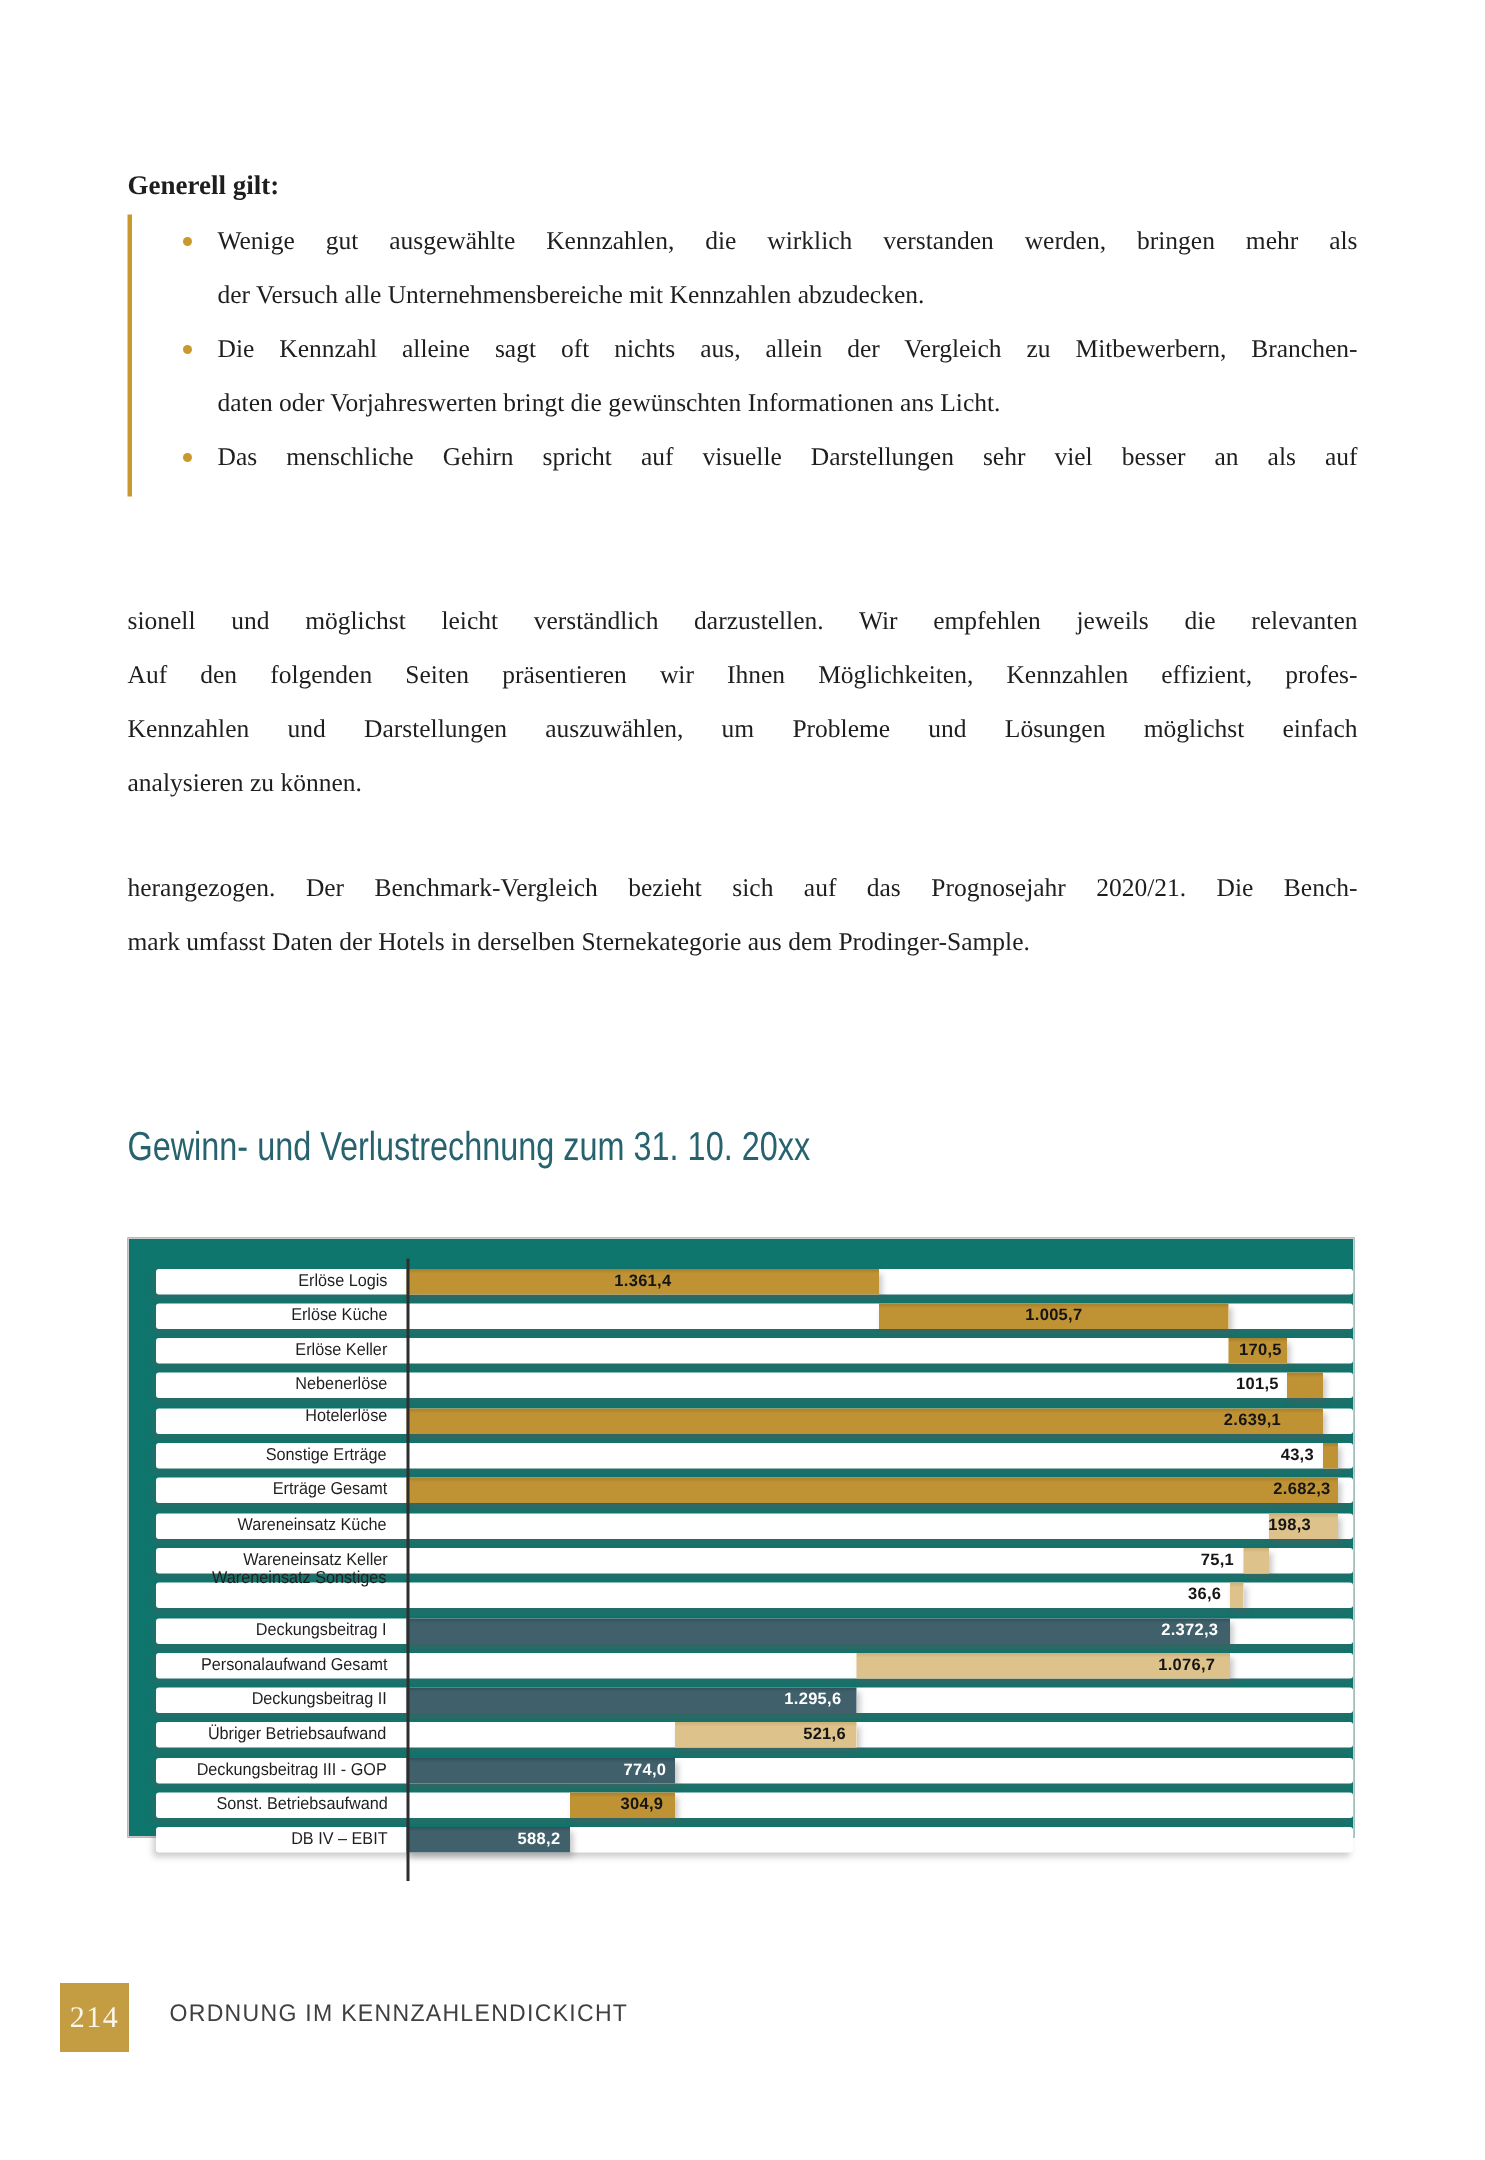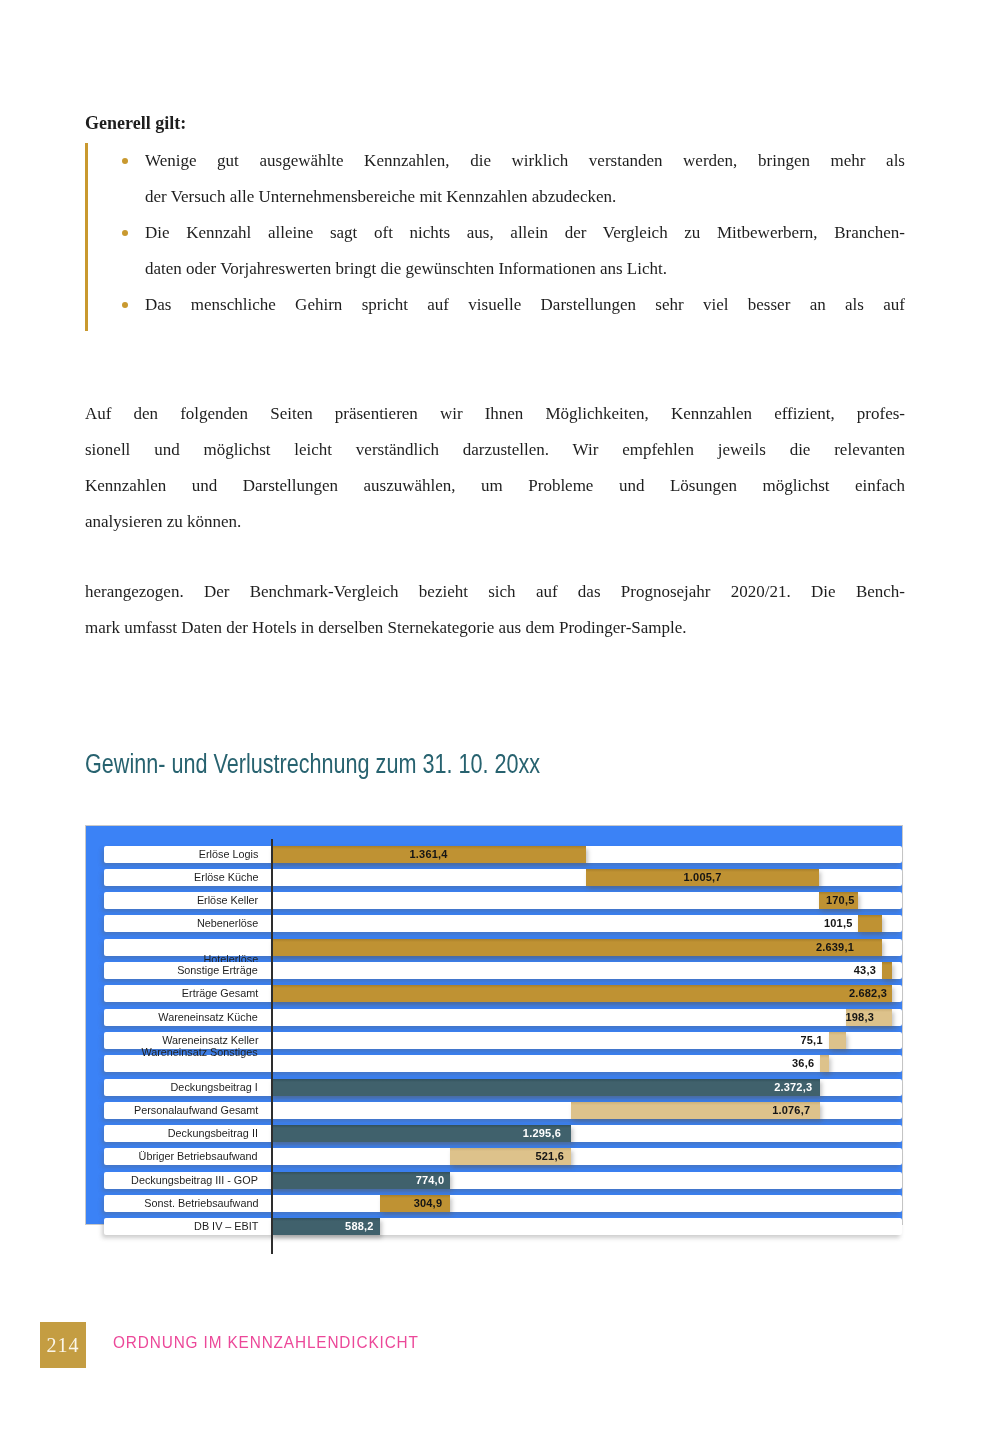--- a/index.html
+++ b/index.html
@@ -36,21 +36,21 @@
     position:absolute;top:749px;left:85px;
     font-family:"Liberation Sans","DejaVu Sans",sans-serif;
     font-size:27px;color:#27626f;white-space:nowrap;
     letter-spacing:0px;
   }
   .chart-title>span{display:inline-block;transform:scaleX(0.8);transform-origin:0 50%;}
   
   .chart-box{
     position:absolute;top:825px;left:85px;
     width:818px;height:400px;box-sizing:border-box;
-    border:1px solid #c9c9c9;background:#3b82f6;
+    border:1px solid #c9c9c9;background:#0f766e;
     font-family:"Liberation Sans","DejaVu Sans",sans-serif;
   }
   .bar-track{
     position:absolute;left:18px;width:798px;height:17px;
     background:#ffffff;border-radius:2px;
     box-shadow:-2px 3px 4px rgba(90,90,90,0.30);
   }
   .bar-rect{
     position:absolute;height:17px;
     box-shadow:2px 3px 4px rgba(90,90,90,0.35);
@@ -77,21 +77,21 @@
   .footer-pagebox{
     position:absolute;top:1322px;left:40px;width:46px;height:46px;
     background:#c49d42;color:#fbf6ea;
     font-family:"Liberation Serif","DejaVu Serif",serif;
     font-size:20px;letter-spacing:1px;
     display:flex;align-items:center;justify-content:center;
   }
   .footer-title{
     position:absolute;top:1334px;left:113px;
     font-family:"Liberation Sans","DejaVu Sans",sans-serif;
-    font-size:16px;color:#ec4899;letter-spacing:0.9px;white-space:nowrap;
+    font-size:16px;color:#404040;letter-spacing:0.9px;white-space:nowrap;
   }
   .footer-title>span{display:inline-block;transform:scaleX(0.96);transform-origin:0 50%;}
 </style>
 </head>
 <body>
 
 <div class="page">
 
   <div class="section-heading">Generell gilt:</div>
 
@@ -118,22 +118,22 @@
         <div class="bullet-dot-col">
           <div class="bullet-dot"></div>
         </div>
         <div class="bullet-text">
           <div class="jline">Das menschliche Gehirn spricht auf visuelle Darstellungen sehr viel besser an als auf</div>
         </div>
       </div>
     </div>
 
   <div class="para" id="para-0">
+      <div class="jline">sionell und möglichst leicht verständlich darzustellen. Wir empfehlen jeweils die relevanten</div>
       <div class="jline">Auf den folgenden Seiten präsentieren wir Ihnen Möglichkeiten, Kennzahlen effizient, profes-</div>
-      <div class="jline">sionell und möglichst leicht verständlich darzustellen. Wir empfehlen jeweils die relevanten</div>
       <div class="jline">Kennzahlen und Darstellungen auszuwählen, um Probleme und Lösungen möglichst einfach</div>
       <div class="jlast">analysieren zu können.</div>
     </div>
   <div class="para" id="para-1">
       <div class="jline">herangezogen. Der Benchmark-Vergleich bezieht sich auf das Prognosejahr 2020/21. Die Bench-</div>
       <div class="jlast">mark umfasst Daten der Hotels in derselben Sternekategorie aus dem Prodinger-Sample.</div>
     </div>
 
   <div class="chart-title"><span>Gewinn- und Verlustrechnung zum 31. 10. 20xx</span></div>
 
@@ -148,21 +148,21 @@
       <span class="bar-value" style="top: 42.8px; left: 616.607px; transform: translateX(-50%);">1.005,7</span>
       <div class="bar-track" style="top: 66.1px;"></div>
       <div class="bar-cat-label" style="top: 66.1px;"><span>Erlöse Keller</span></div>
       <div class="bar-rect gold" style="top: 66.1px; left: 733.026px; width: 39.4738px;"></div>
       <span class="bar-value" style="top: 66.1px; right: 47.5006px; text-align: center;">170,5</span>
       <div class="bar-track" style="top: 89.4px;"></div>
       <div class="bar-cat-label" style="top: 89.4px;"><span>Nebenerlöse</span></div>
       <div class="bar-rect gold" style="top: 89.4px; left: 772.499px; width: 23.499px;"></div>
       <span class="bar-value" style="top: 89.4px; right: 49.5006px;">101,5</span>
       <div class="bar-track" style="top: 112.7px;"></div>
-      <div class="bar-cat-label" style="top: 125px;"><span>Hotelerlöse</span></div>
+      <div class="bar-cat-label" style="top: 110px;"><span>Hotelerlöse</span></div>
       <div class="bar-rect gold" style="top: 112.7px; left: 185px; width: 610.998px;"></div>
       <span class="bar-value" style="top: 112.7px; right: 48.0016px;">2.639,1</span>
       <div class="bar-track" style="top: 136px;"></div>
       <div class="bar-cat-label" style="top: 136px;"><span>Sonstige Erträge</span></div>
       <div class="bar-rect gold" style="top: 136px; left: 795.998px; width: 10.0016px;"></div>
       <span class="bar-value" style="top: 136px; right: 26.0016px;">43,3</span>
       <div class="bar-track" style="top: 159.3px;"></div>
       <div class="bar-cat-label" style="top: 159.3px;"><span>Erträge Gesamt</span></div>
       <div class="bar-rect gold" style="top: 159.3px; left: 185px; width: 621px;"></div>
       <span class="bar-value" style="top: 159.3px; right: 15px;">2.682,3</span>

